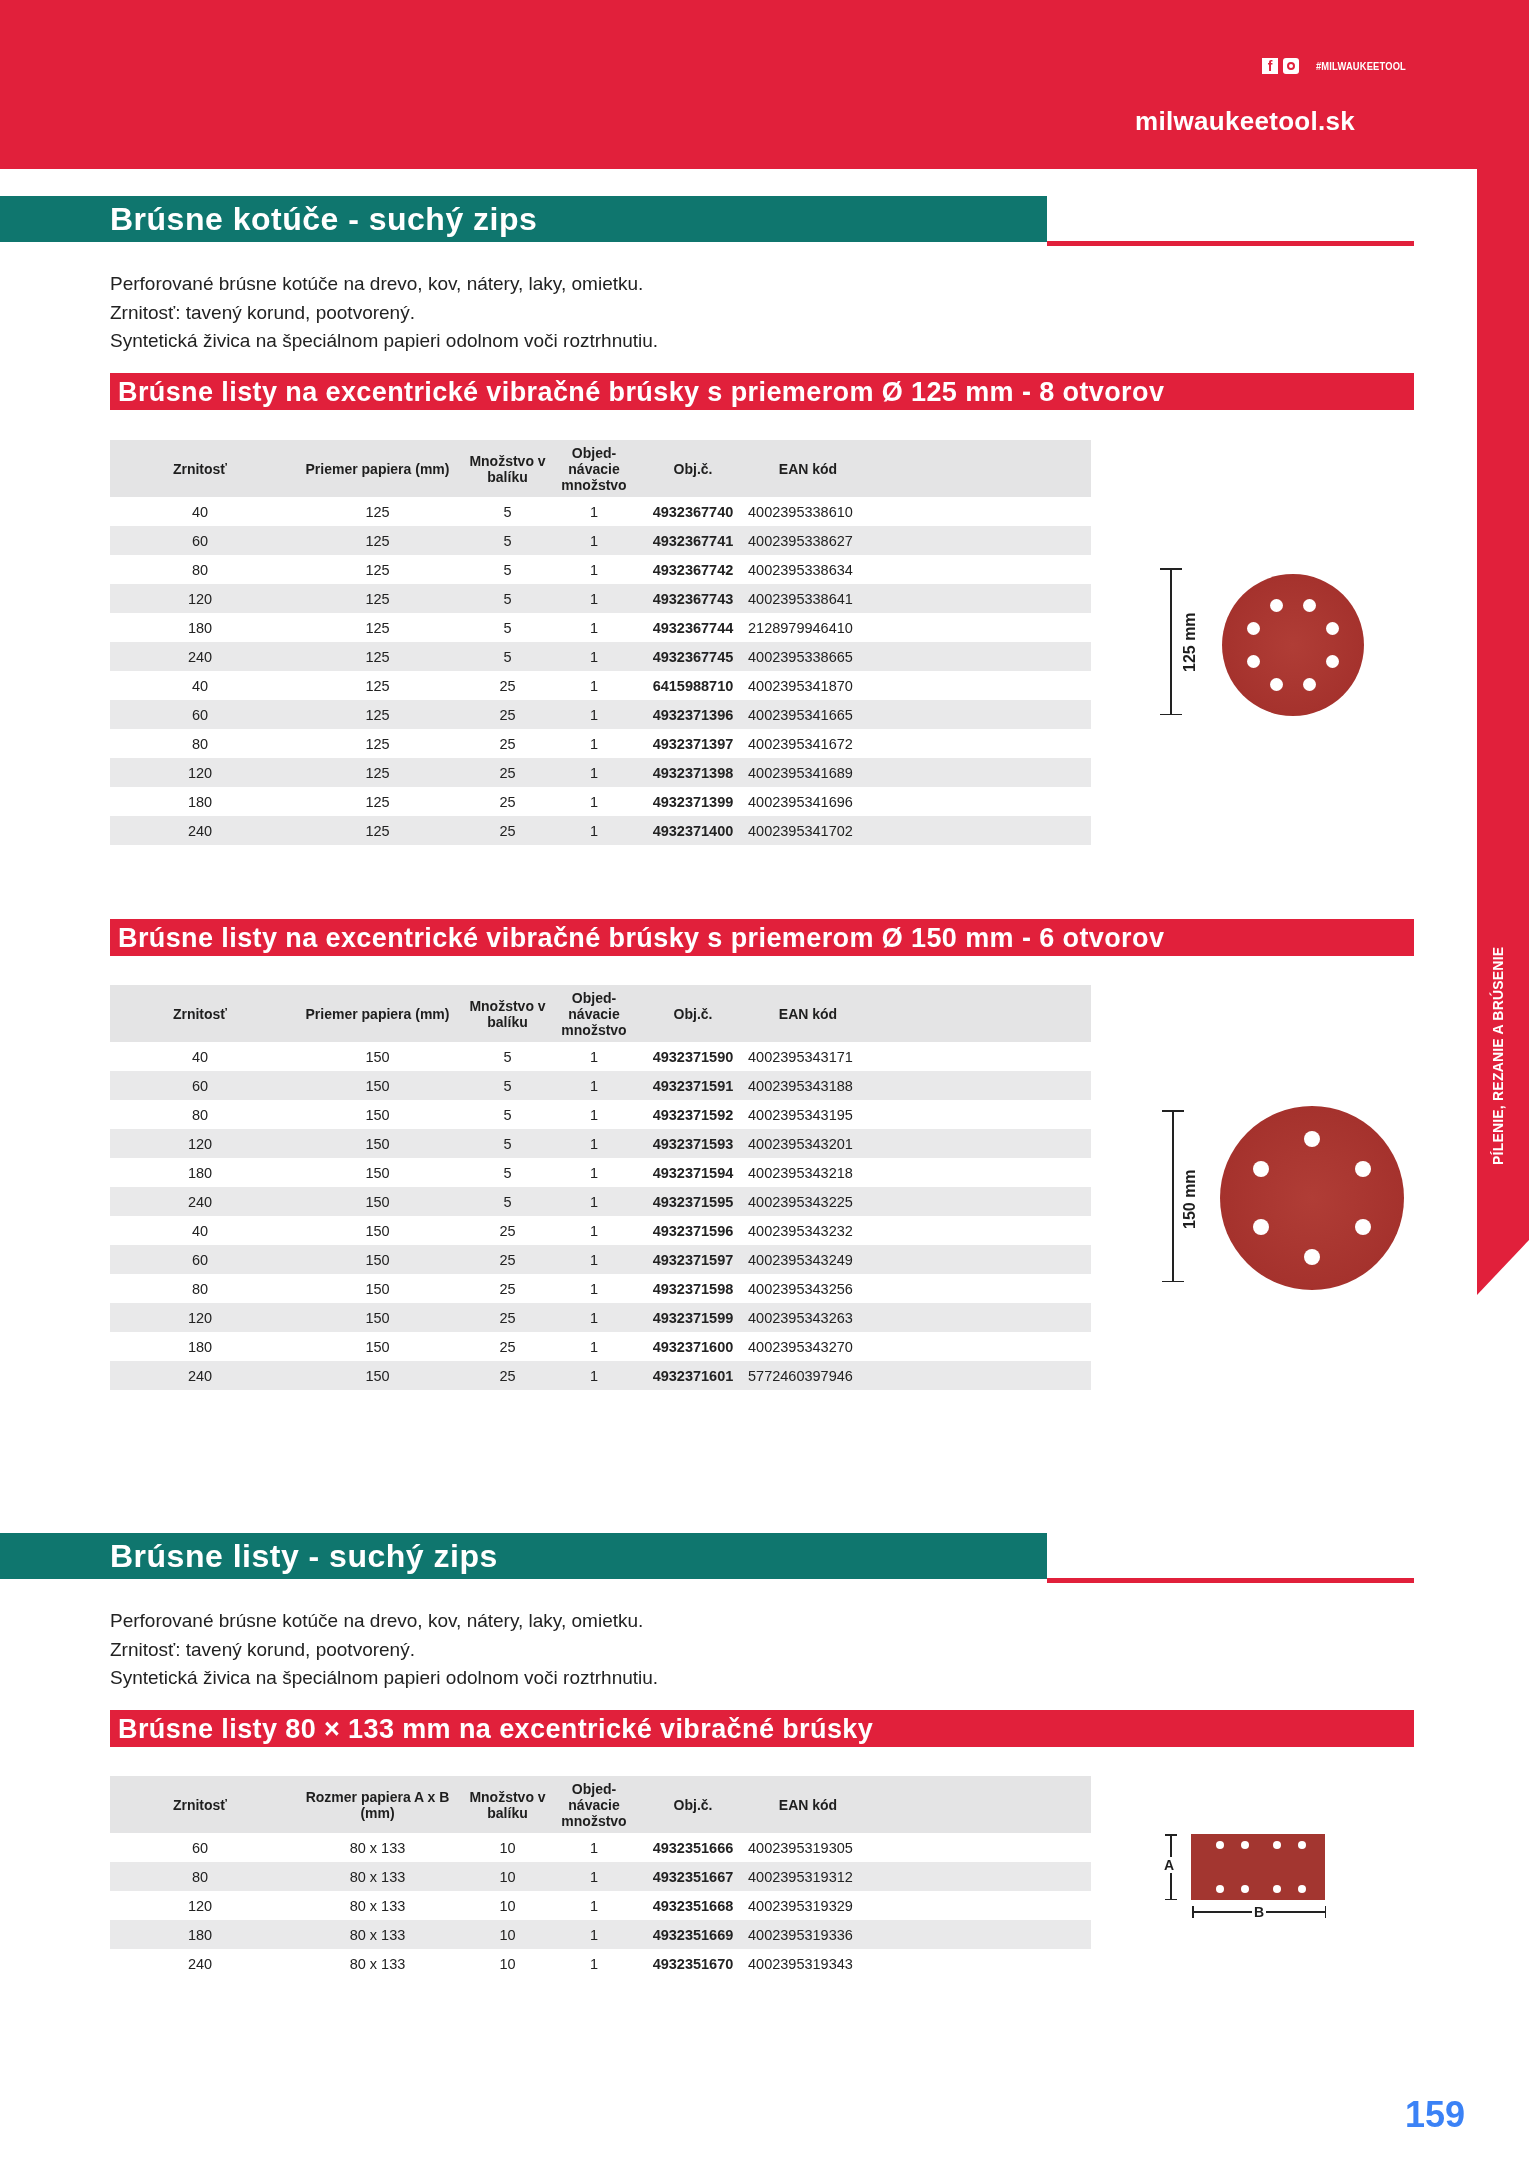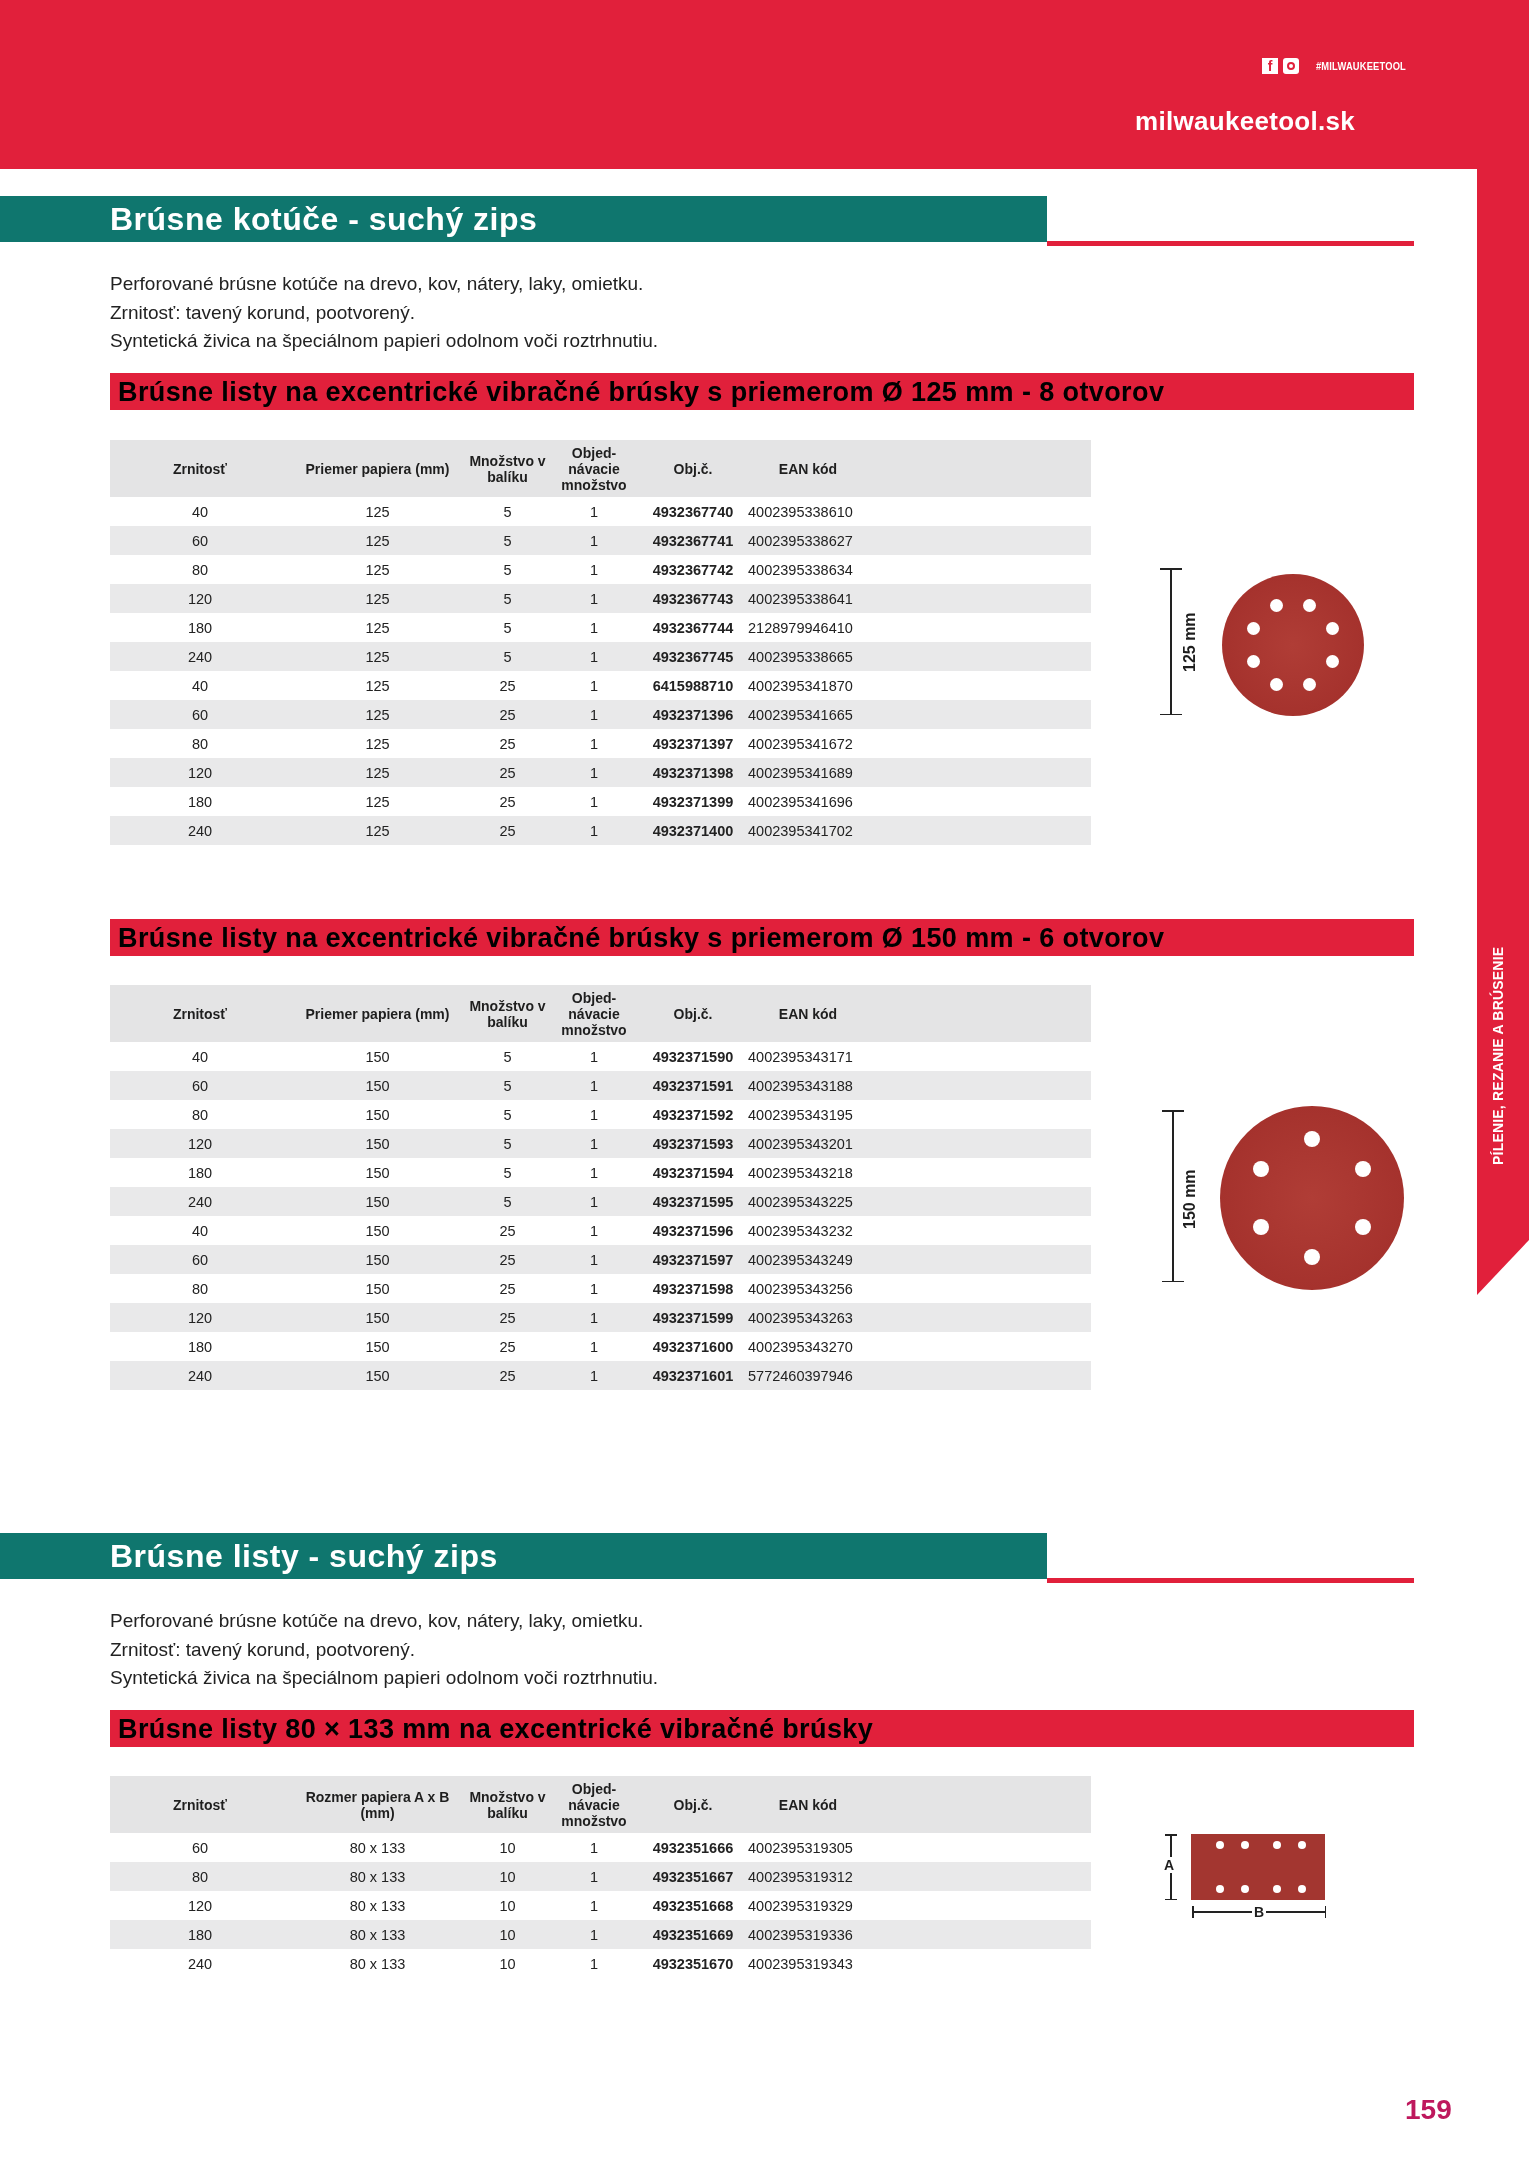--- a/index.html
+++ b/index.html
@@ -18,21 +18,21 @@
     clip-path: polygon(0 0, 100% 0, 100% 1240px, 0 1295px); }
   .side-label { position: absolute; left: 1490px; top: 1165px; transform: rotate(-90deg); transform-origin: left top; color: #fff; font-weight: bold; font-size: 14px; white-space: nowrap; letter-spacing: 0.2px; }
 
   .section-title { position: absolute; left: 0; width: 1047px; height: 46px; background: #0f766e; }
   .section-title span { position: absolute; left: 110px; top: 5px; color: #fff; font-weight: bold; font-size: 32px; letter-spacing: 0.5px; font-family: "Liberation Sans", sans-serif; }
   .section-line { position: absolute; left: 1047px; width: 367px; height: 5px; background: #e1203b; }
 
   .intro { position: absolute; left: 110px; font-size: 19px; line-height: 28.5px; color: #222; }
 
   .sub-bar { position: absolute; left: 110px; width: 1304px; height: 37px; background: #e1203b; }
-  .sub-bar span { position: absolute; left: 8px; top: 4px; color: #000000; font-weight: bold; font-size: 27px; letter-spacing: 0.4px; white-space: nowrap; }
+  .sub-bar span { position: absolute; left: 8px; top: 4px; color: #ffffff; font-weight: bold; font-size: 27px; letter-spacing: 0.4px; white-space: nowrap; }
 
   table.prod { position: absolute; left: 110px; width: 981px; border-collapse: collapse; table-layout: fixed; }
   table.prod th { background: #e4e4e5; font-weight: bold; font-size: 14px; line-height: 16px; height: 57px; text-align: center; vertical-align: middle; color: #1e1e1e; padding: 0 2px; }
   table.prod td { font-size: 14.5px; height: 29px; text-align: center; vertical-align: middle; color: #222; }
   table.prod tr.alt td { background: #e9e9ea; }
   table.prod td.obj { font-weight: bold; }
   table.prod td.ean { text-align: left; margin-top: 10px; }
   .c1 { width: 180px; } .c2 { width: 175px; } .c3 { width: 85px; } .c4 { width: 88px; } .c5 { width: 110px; } .c6 { width: 120px; } .c7 { width: auto; }
 
   .dim-v { position: absolute; width: 22px; }
@@ -50,21 +50,21 @@
   .dimA .line { position: absolute; left: 5px; top: 0; bottom: 0; width: 1.5px; background: #222; }
   .dimA .cap { position: absolute; left: 0; width: 12px; height: 1.5px; background: #222; }
   .dimA .cap.t { top: 0; } .dimA .cap.b { bottom: 0; }
   .dimA-label { position: absolute; left: 1164px; top: 1857px; font-weight: bold; font-size: 14px; background: #fff; }
   .dimB { position: absolute; left: 1192px; top: 1906px; width: 134px; height: 12px; }
   .dimB .line { position: absolute; top: 5px; left: 0; right: 0; height: 1.5px; background: #222; }
   .dimB .cap { position: absolute; top: 0; width: 1.5px; height: 12px; background: #222; }
   .dimB .cap.l { left: 0; } .dimB .cap.r { right: 0; }
   .dimB-label { position: absolute; left: 1252px; top: 1904px; font-weight: bold; font-size: 14px; background: #fff; padding: 0 2px; }
 
-  .page-num { position: absolute; left: 1405px; top: 2094px; font-weight: bold; font-size: 28px; color: #be185d; text-align: center; }
+  .page-num { position: absolute; left: 1405px; top: 2094px; font-weight: bold; font-size: 36px; color: #3b82f6; text-align: center; }
 </style>
 </head>
 <body>
 
 <div class="top-band"></div>
 <div class="social">
   <div class="ic ic-fb">f</div>
   <div class="ic ic-ig"></div>
   <span class="hashtag">#MILWAUKEETOOL</span>
 </div>

